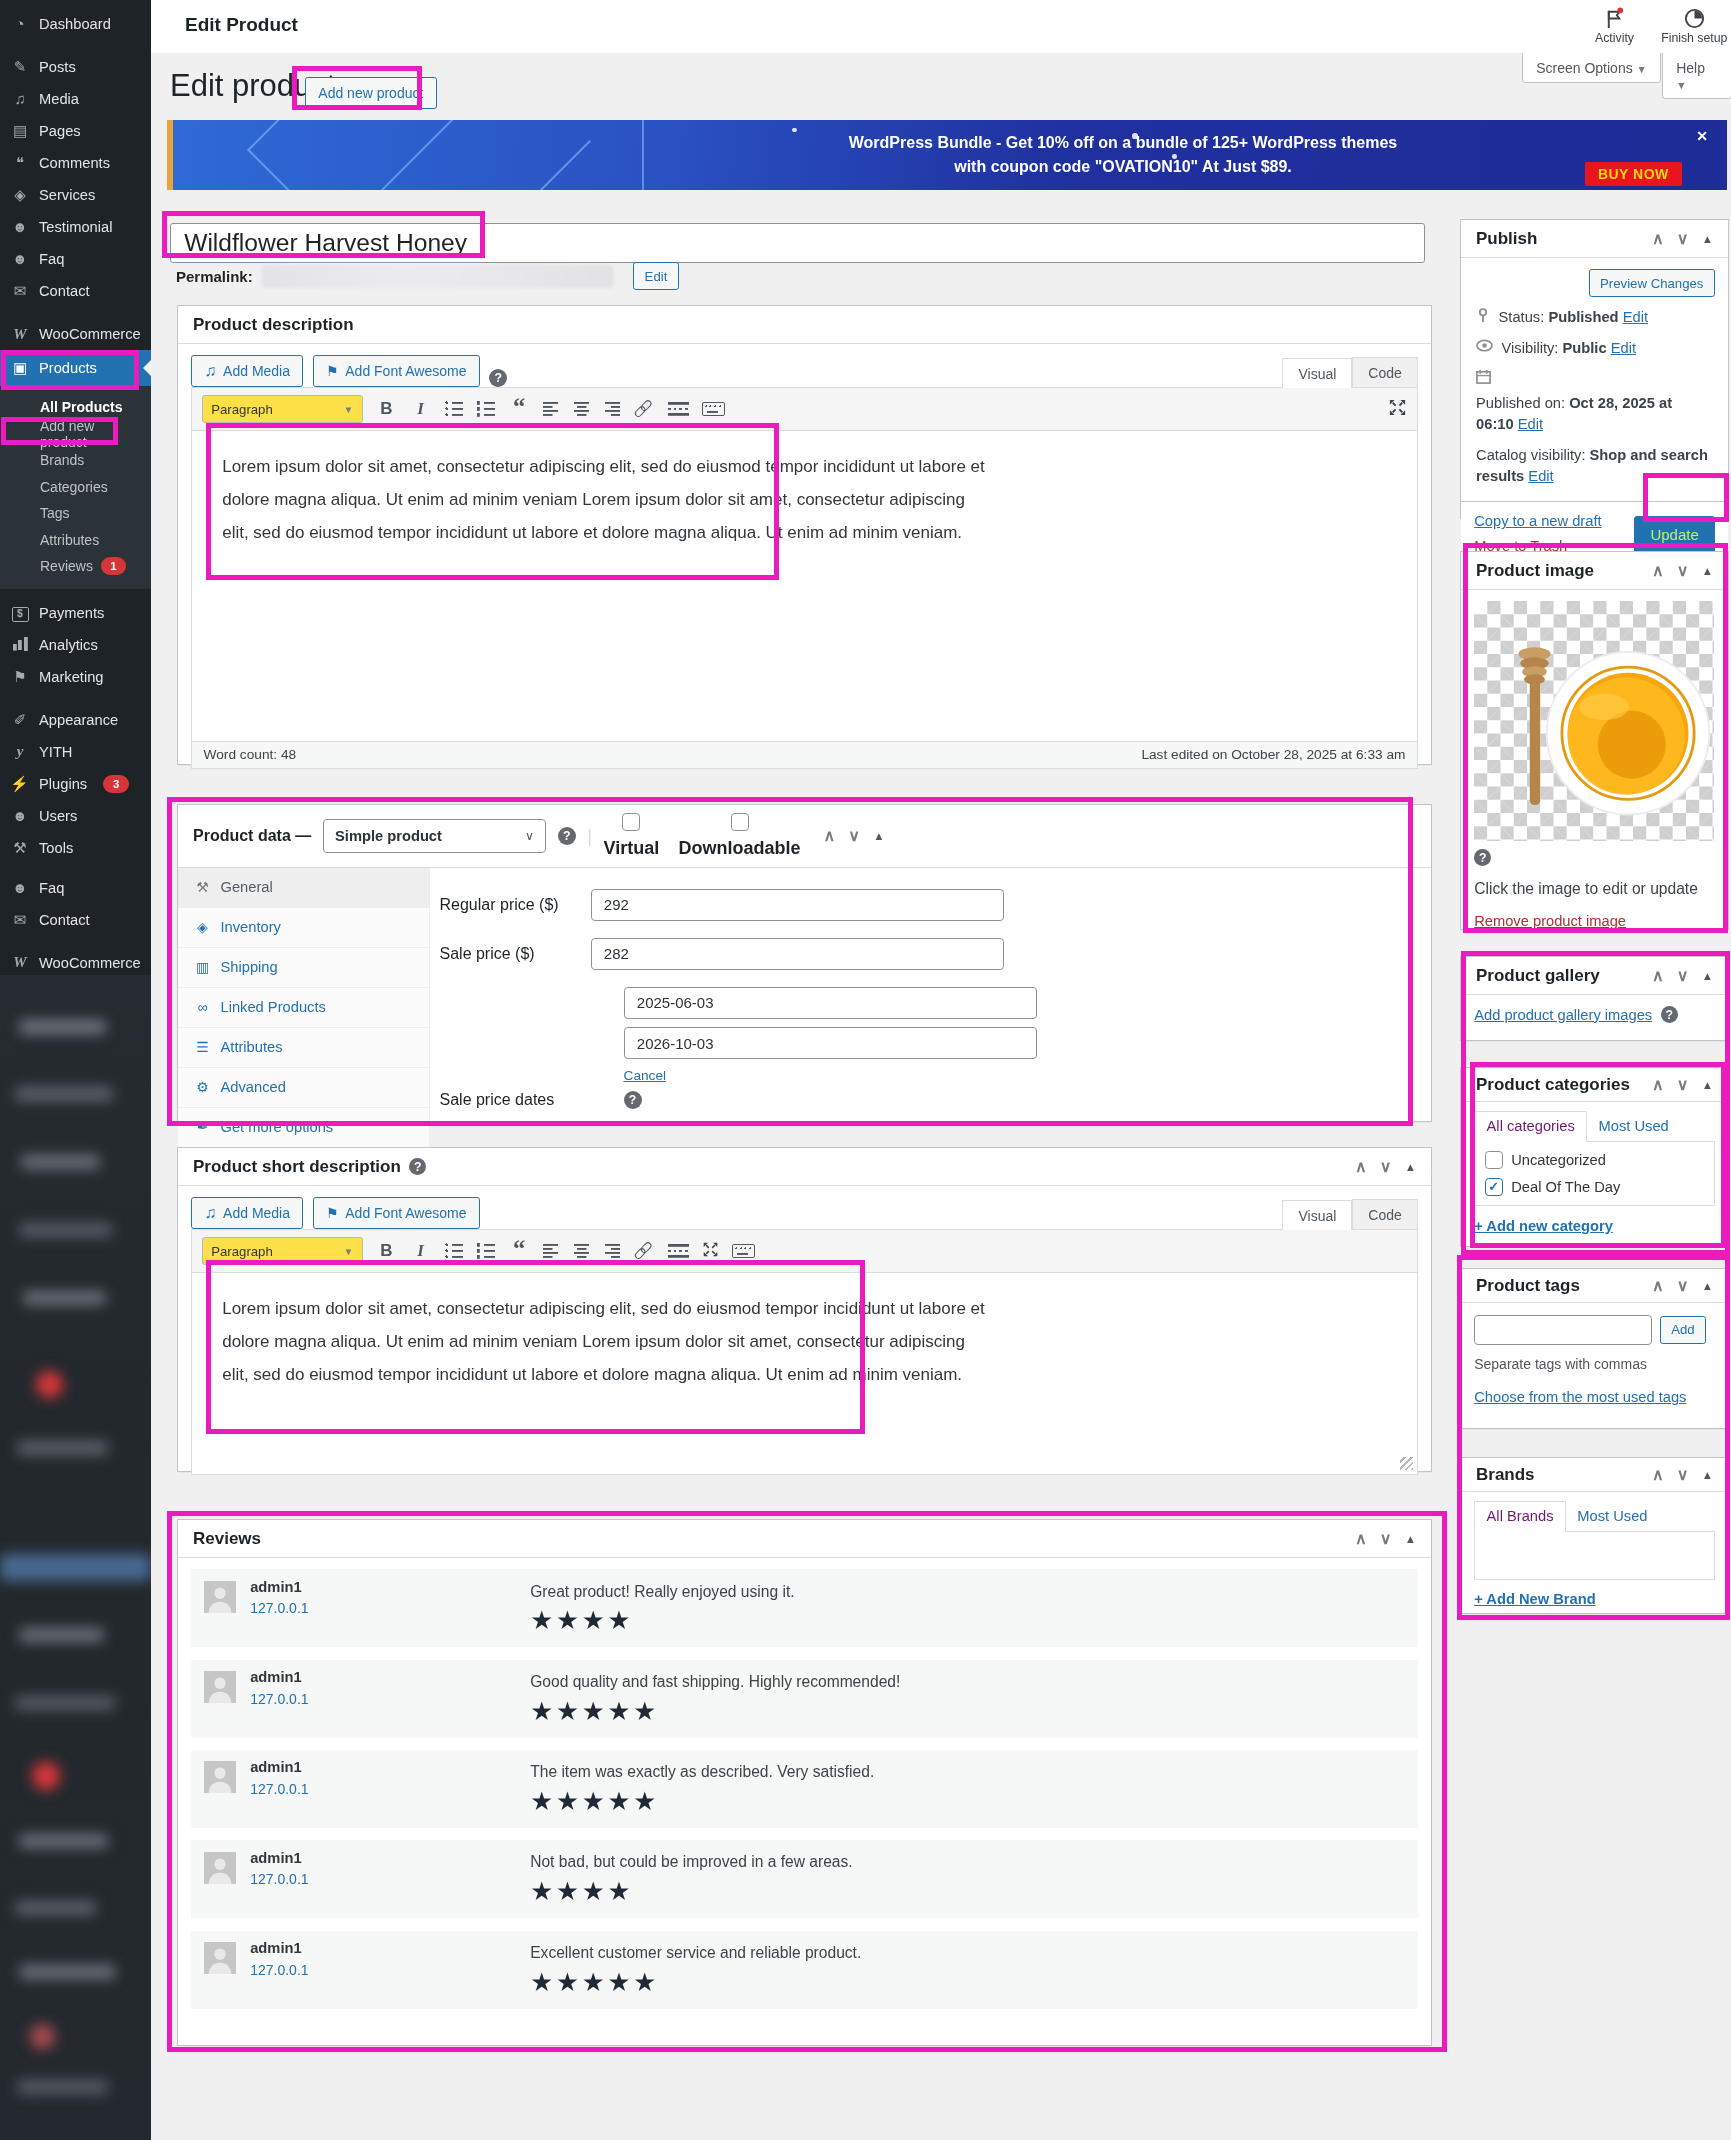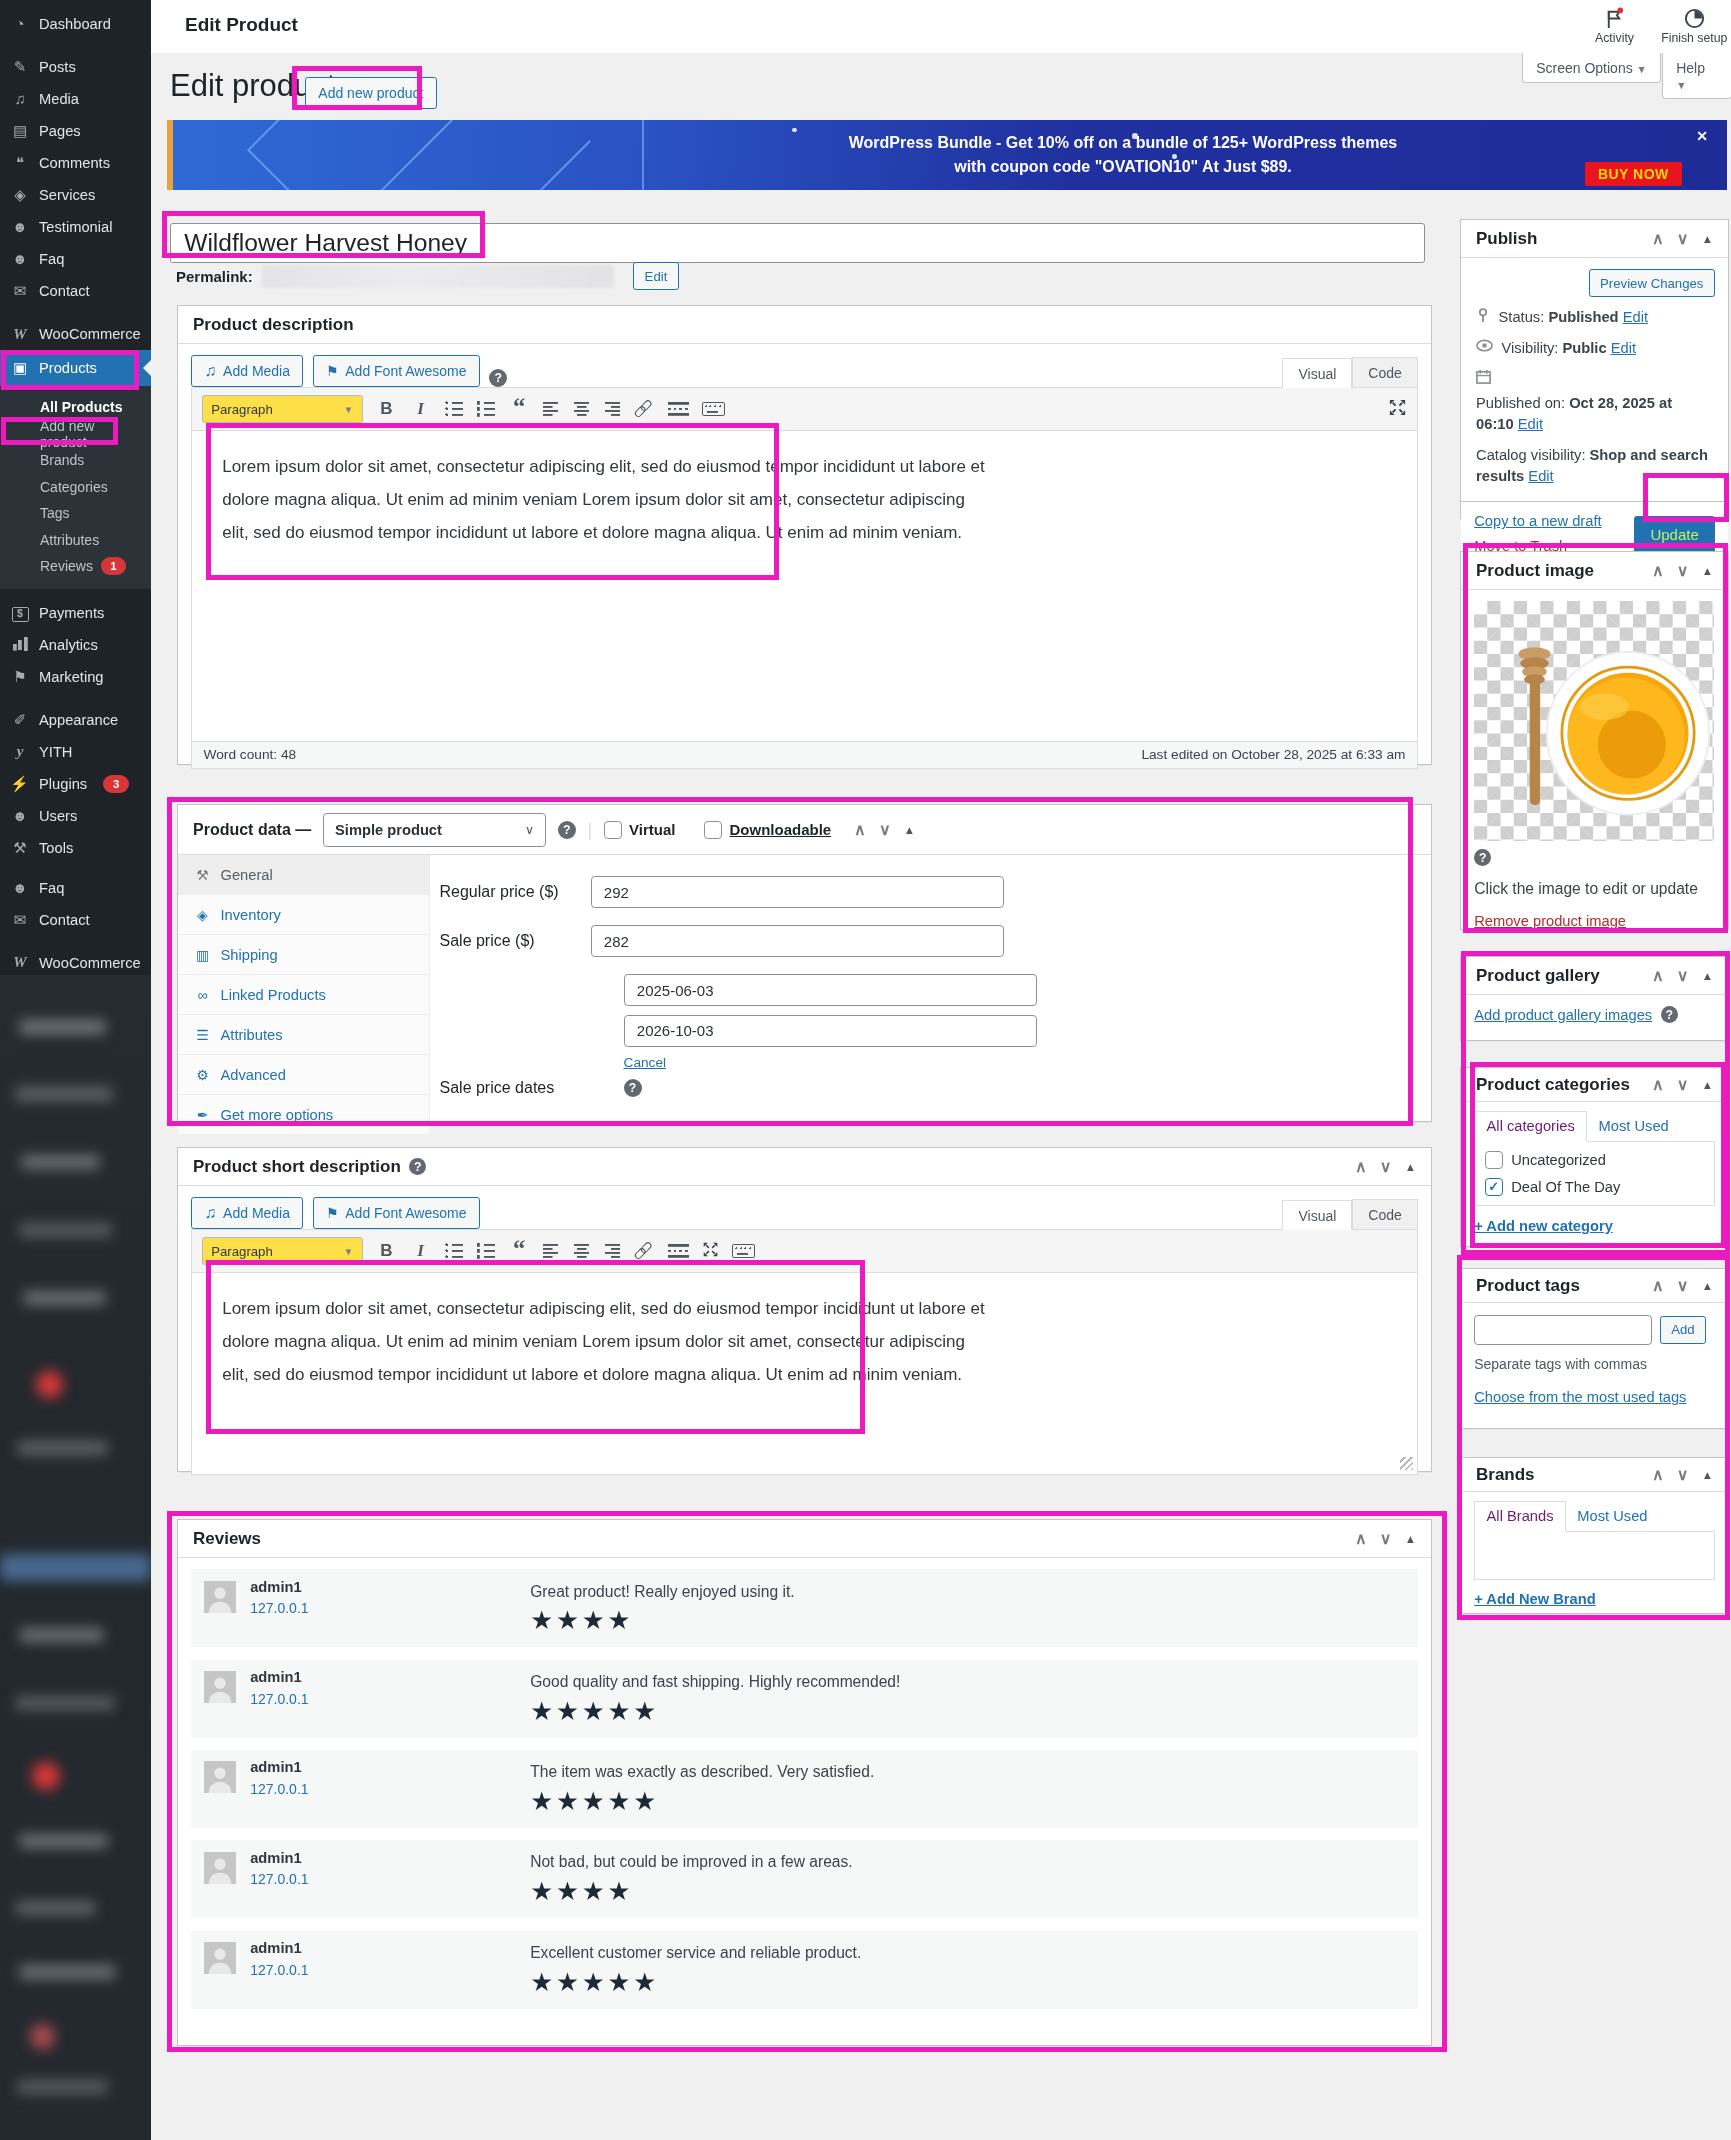--- a/index.html
+++ b/index.html
@@ -119,21 +119,21 @@
   .statusbar{display:flex;justify-content:space-between;align-items:center;background:#f6f7f7;border-top:0.9px solid #dcdcde;padding:5.7px 11.4px;font-size:13.7px;color:#3c434a;}
   .rhandle{position:absolute;right:3.8px;bottom:3.8px;width:13.2px;height:13.2px;background:repeating-linear-gradient(135deg,transparent 0 2.8px,#b5b9bd 2.8px 4.7px);cursor:nwse-resize;}
   .link{color:#2271b1;text-decoration:underline;cursor:pointer;}
   .link-red{color:#b32d2e;text-decoration:underline;cursor:pointer;}
   
   #pd-head{display:flex;align-items:center;gap:11.4px;padding:7.6px 15px;border-bottom:0.9px solid #dcdcde;}
   #pd-head .t{font-size:16px;font-weight:bold;}
   .wsel{display:flex;align-items:center;justify-content:space-between;background:#fff;border:0.9px solid #8c8f94;border-radius:3.8px;width:199px;height:32px;padding:0 11.4px;font-size:14.7px;font-weight:bold;color:#2c3338;cursor:pointer;}
   .wsel .caret{color:#50575e;font-size:12.3px;font-weight:normal;}
   .vsep{color:#dcdcde;font-size:19px;}
-  .cklbl{display:flex;align-items:center;gap:7.6px;font-size:15px;font-weight:bold;color:#1d2327;}
+  .cklbl{display:flex;align-items:center;gap:7.6px;font-size:18px;font-weight:bold;color:#1d2327;flex-direction:column;}
   .cb{width:18px;height:18px;border:1.4px solid #8c8f94;border-radius:3.8px;background:#fff;box-sizing:border-box;display:inline-flex;align-items:center;justify-content:center;cursor:pointer;flex:none;}
   .cb.checked{border-color:#2271b1;color:#2271b1;font-weight:bold;font-size:13.2px;}
   .cb.checked::after{content:"✓";}
   #pd-body{display:flex;}
   #pd-nav{width:251px;border-right:0.9px solid #eee;background:#fbfbfb;}
   .pdtab{display:flex;align-items:center;gap:8.5px;height:39px;padding:0 0 0 15px;color:#2271b1;font-size:14.7px;border-bottom:0.9px solid #eee;cursor:pointer;}
   .pdtab .pico{width:19px;text-align:center;font-size:14px;}
   .pdtab.active{background:#eeeeee;color:#555d66;}
   .pdtab.active .pico{color:#777;}
   #pd-panel{flex:1;padding:21px 0 0 9.5px;position:relative;}
@@ -438,21 +438,21 @@
       <span class="wsel">
           <span>Simple product</span>
           <span class="caret">∨</span>
         </span>
       <span class="qmark"></span>
       <span class="vsep">|</span>
       <span class="cklbl">
           <span class="cb"></span>
           <span>Virtual</span>
         </span>
-      <span class="cklbl" style="margin-left:17px;text-decoration:underline;">
+      <span class="cklbl" style="margin-left:8px;">
           <span class="cb"></span>
           <span>Downloadable</span>
         </span>
       <span class="spacer"></span>
       <span class="hicons">
           <span>∧</span>
           <span>∨</span>
           <span class="tri">▲</span>
         </span>
     </div>

